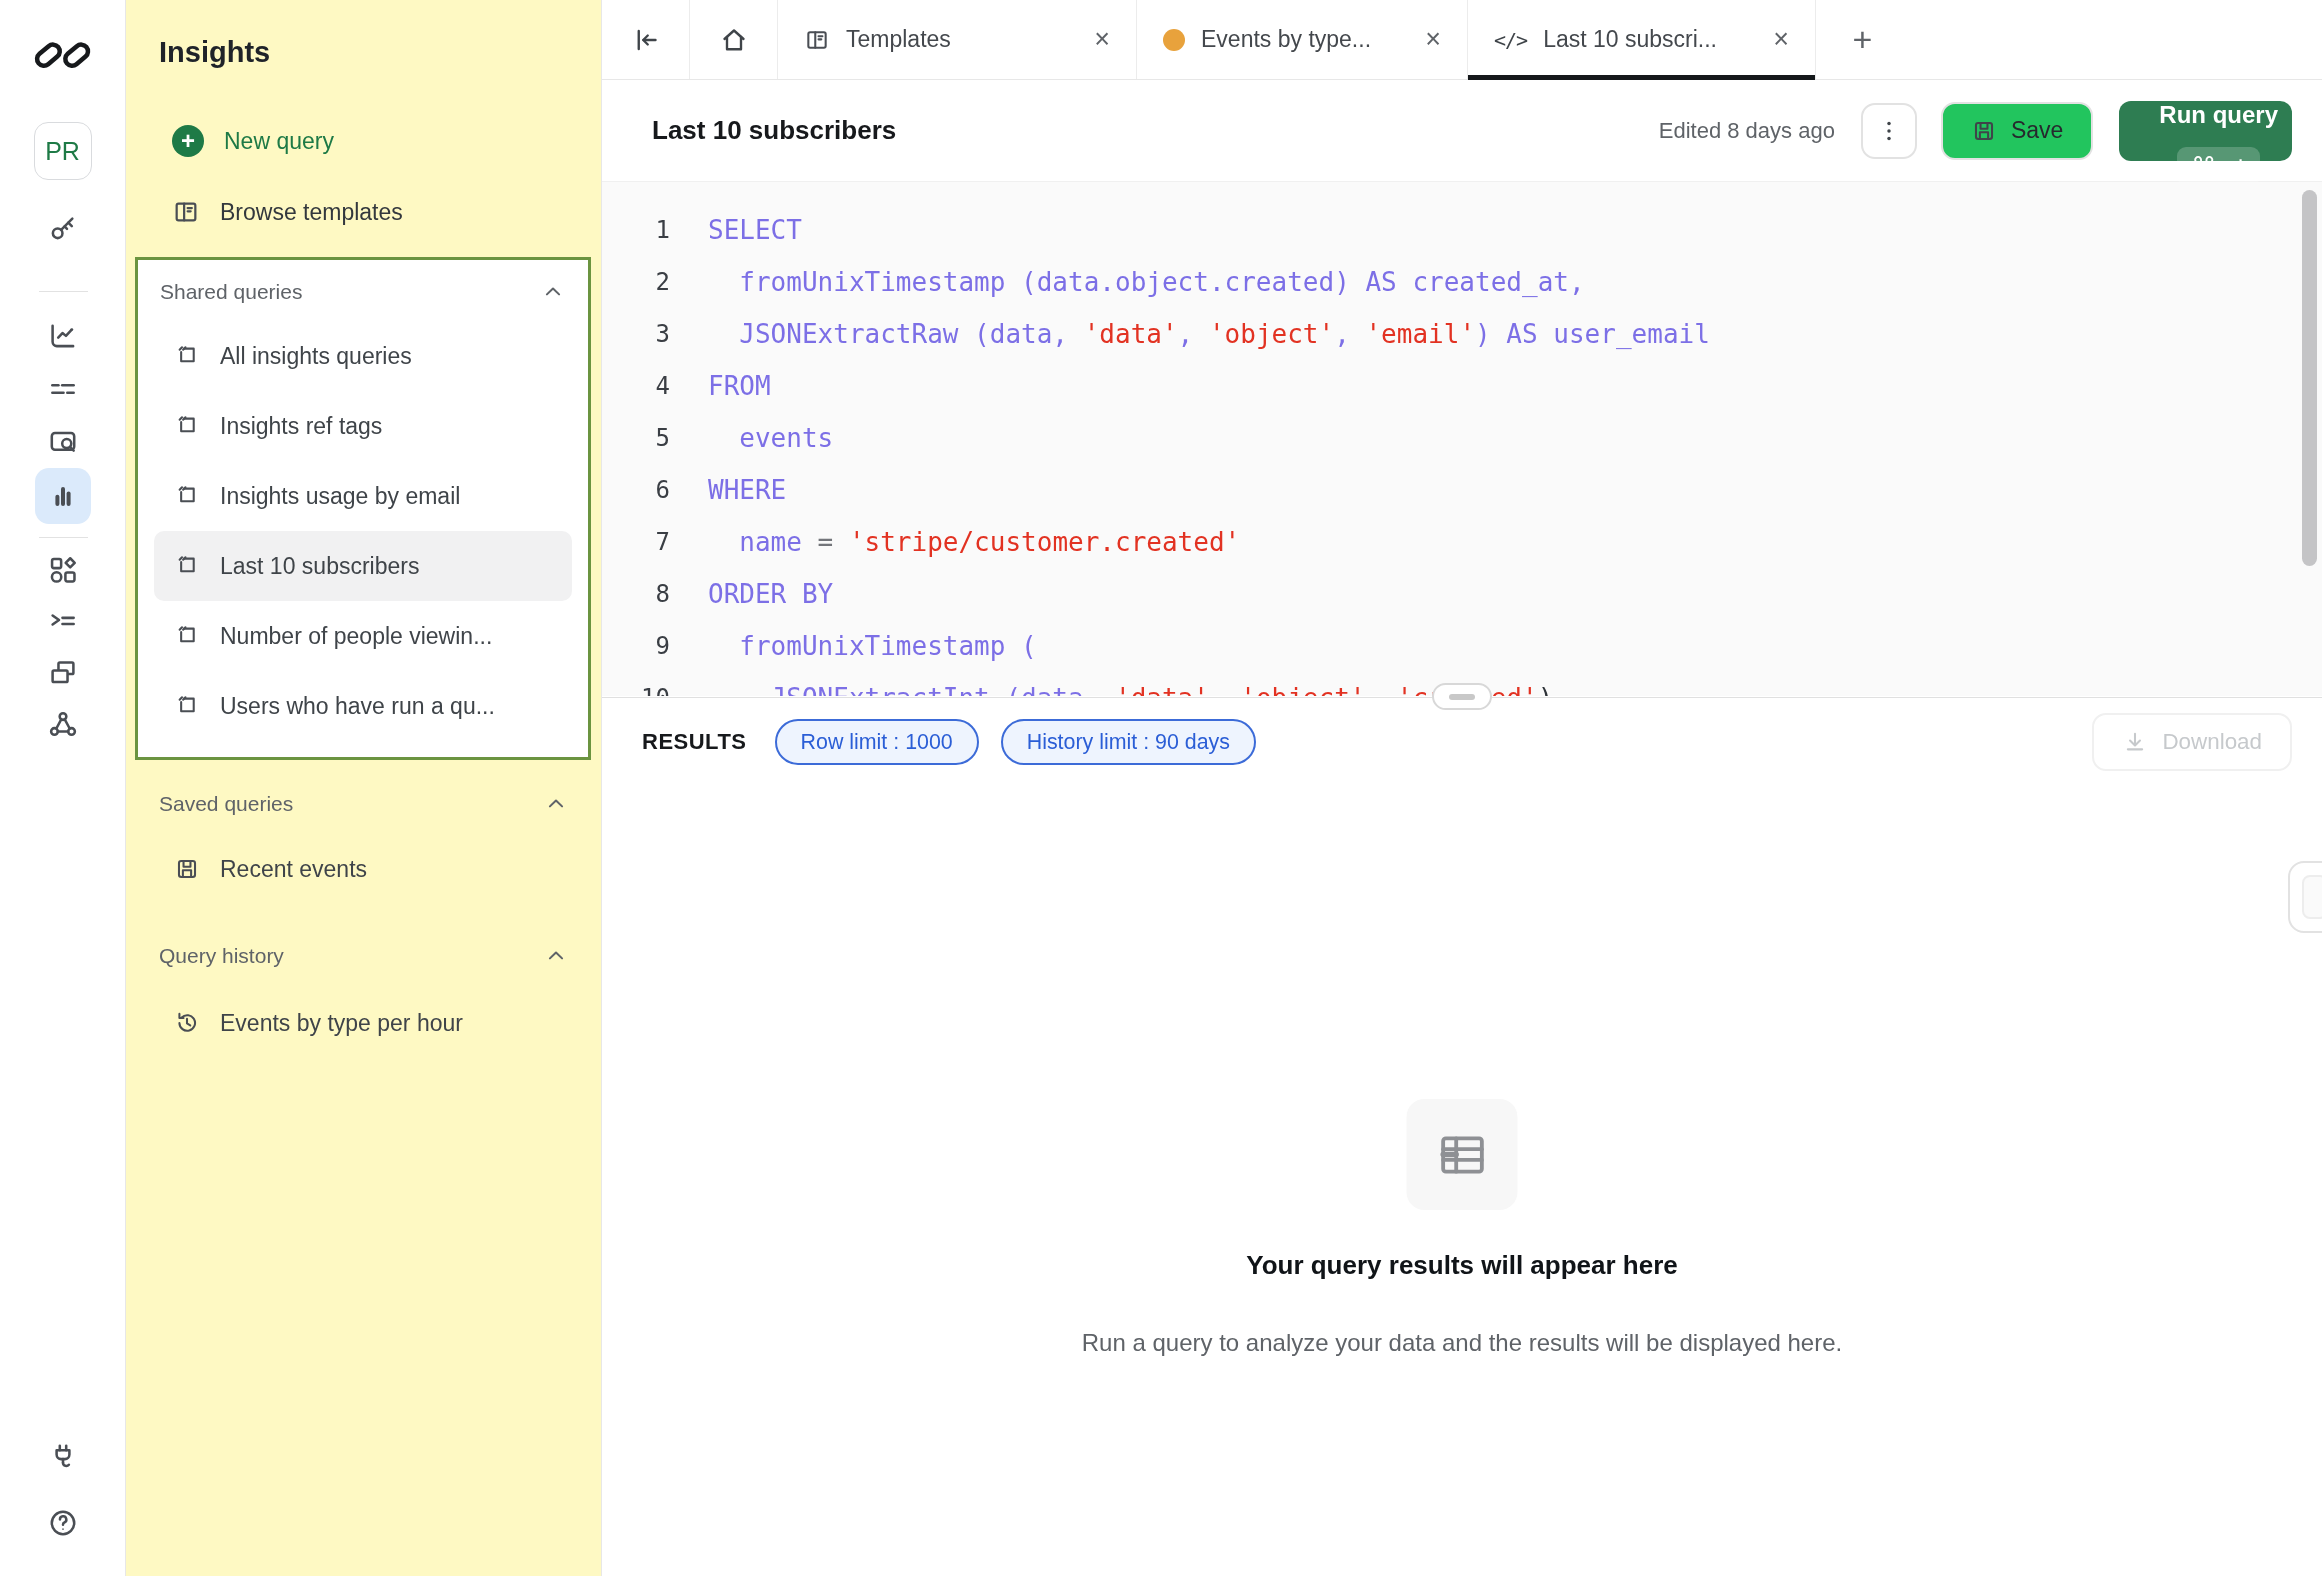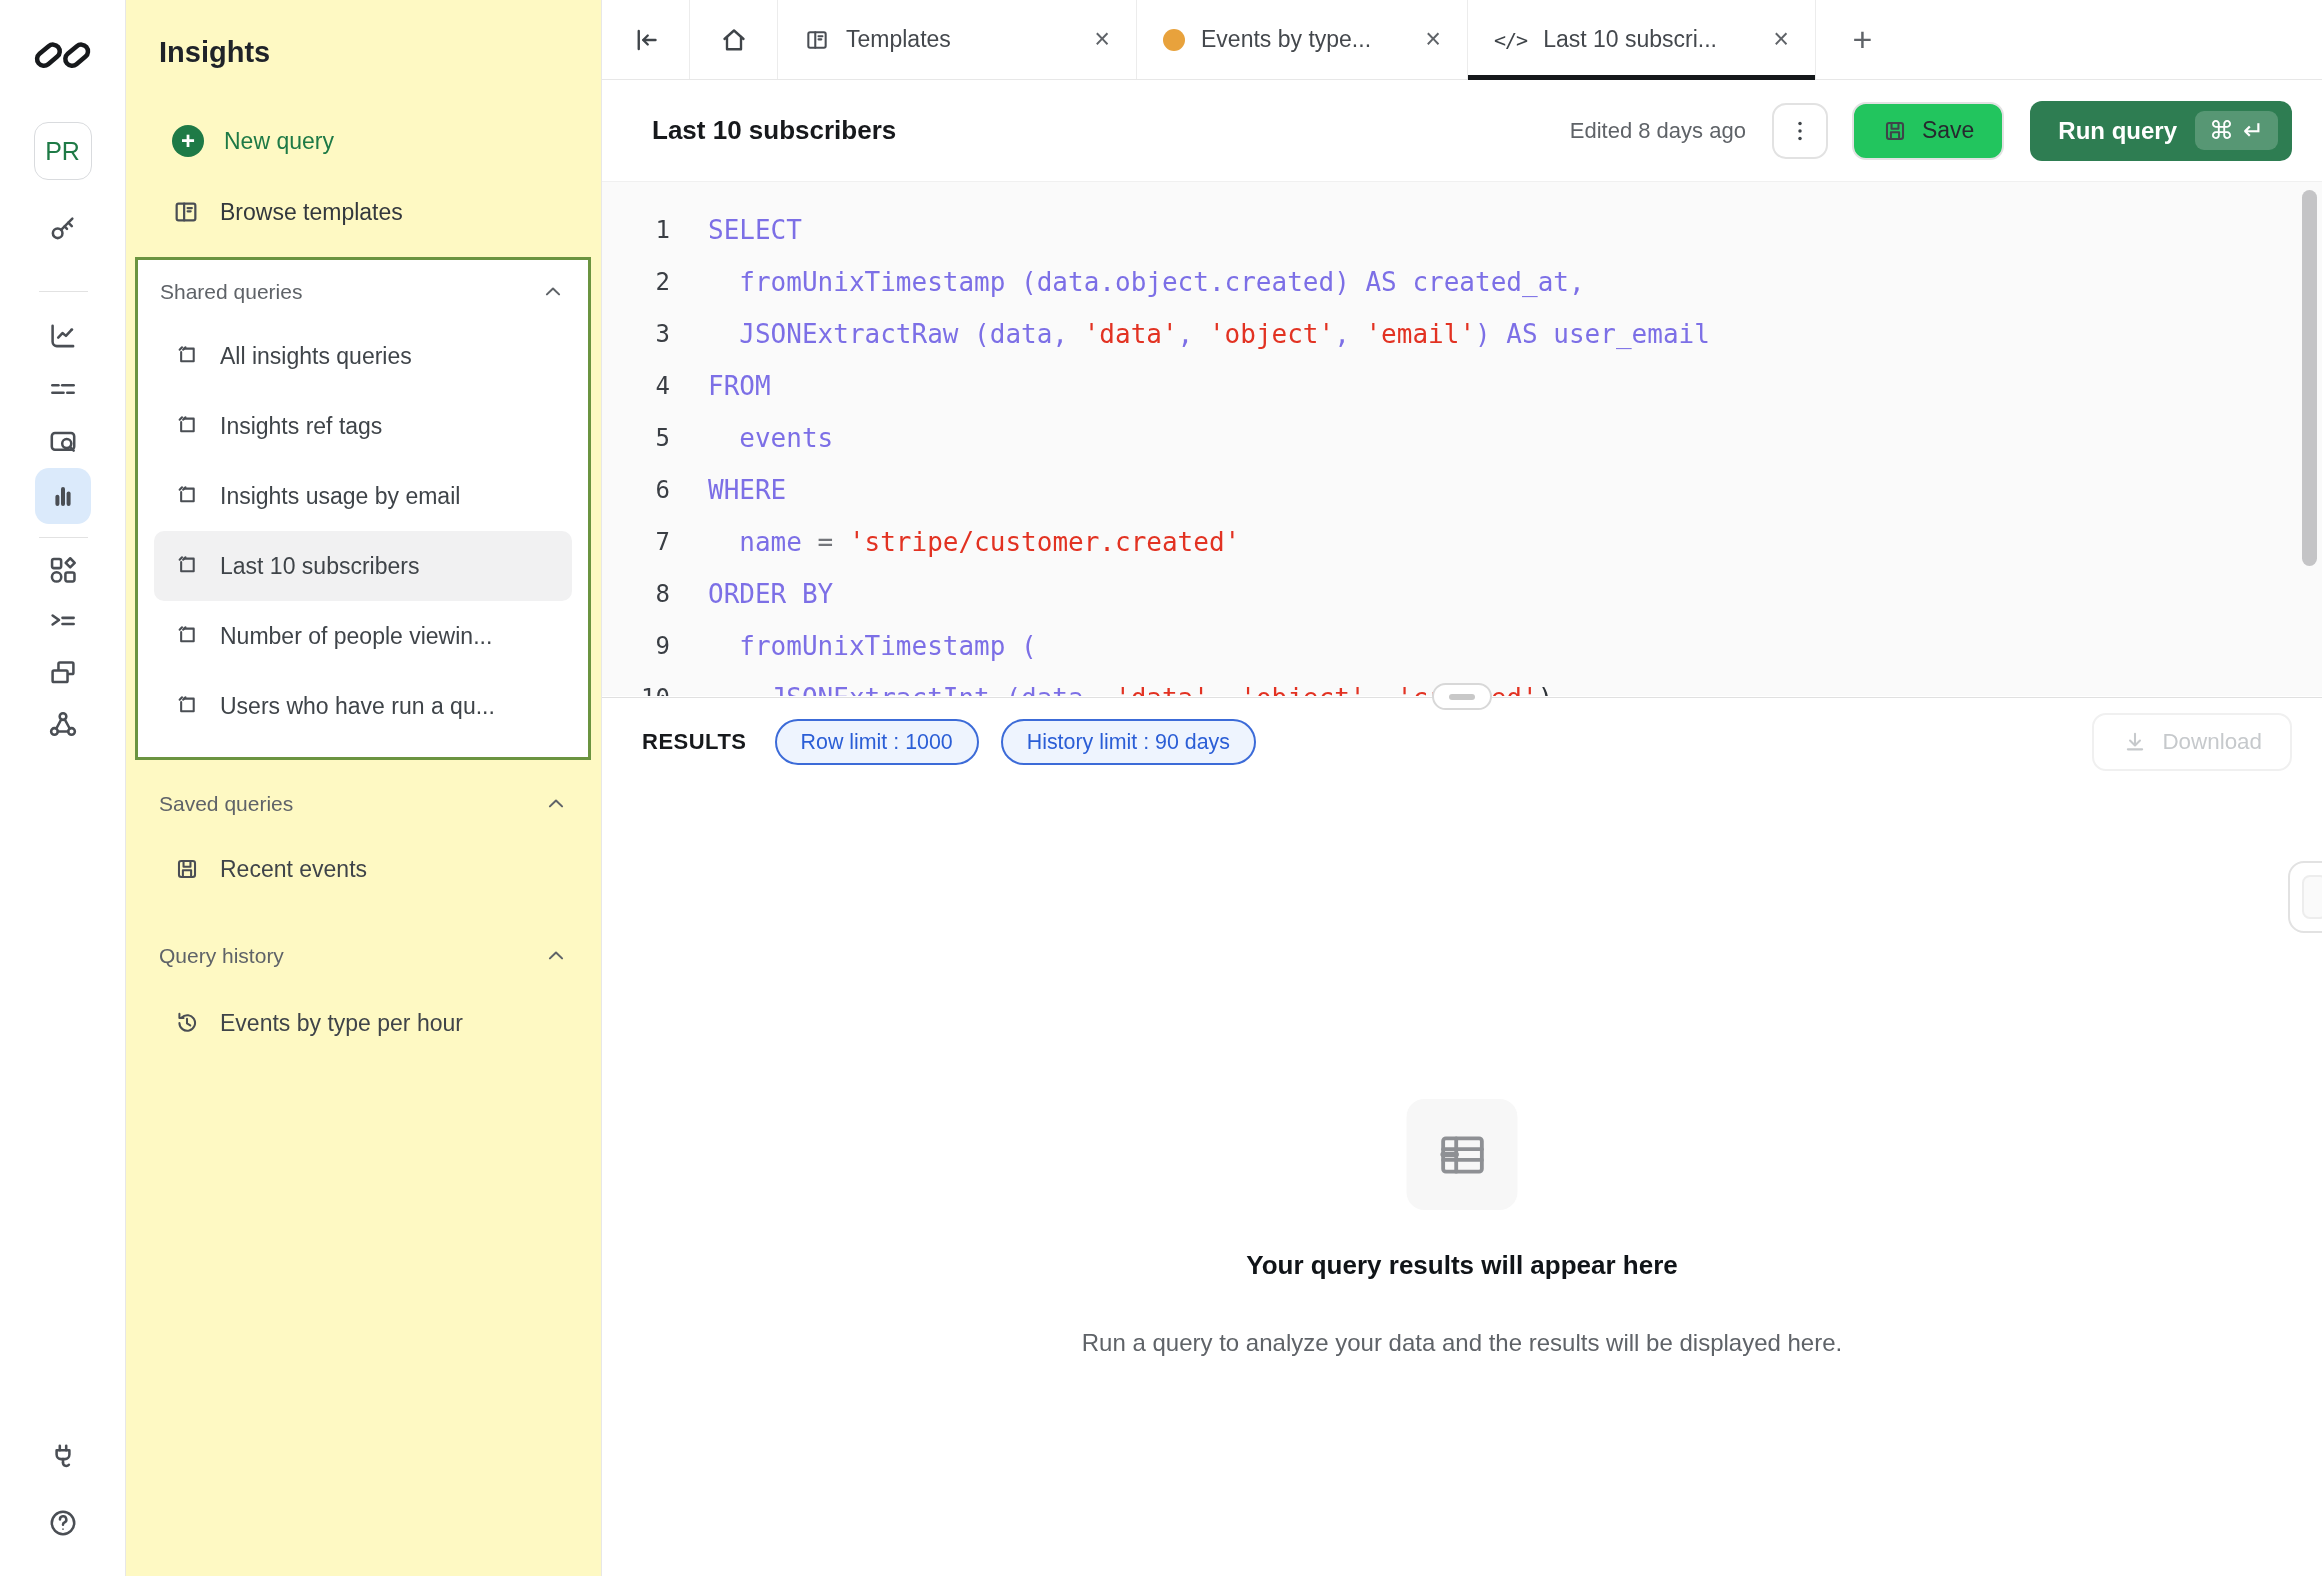--- a/index.html
+++ b/index.html
@@ -71,22 +71,22 @@
     display:flex; align-items:center; padding:0 30px 0 50px; border-bottom:1px solid #f0f0f0; }
   .q-title { flex:1; font-size:26px; font-weight:600; color:#17191c; }
   .edited { color:#5f6368; font-size:22px; }
   .kebab-btn { width:56px; height:56px; border:2px solid #e2e2e2; border-radius:14px; background:#fff;
     display:flex; align-items:center; justify-content:center; color:#3f4449; margin-left:26px; cursor:pointer; }
   .save-btn { height:58px; border:2px solid #e2e2e2; border-radius:14px; background:#22c55e;
     display:flex; align-items:center; gap:14px; padding:0 28px; font-size:23px; font-weight:500;
     color:#26292e; margin-left:24px; cursor:pointer; }
   .save-btn .ic { color:#3f4449; display:flex; }
   .run-btn { height:60px; background:#2e7d52; border-radius:12px; color:#fff; display:flex;
-    align-items:center; gap:18px; padding:0 14px 0 28px; font-size:24px; font-weight:600;
-    margin-left:26px; cursor:pointer; border:none; }
+    align-items:center; gap:18px; padding:0 14px 0 40px; font-size:24px; font-weight:600;
+    margin-left:26px; cursor:pointer; border:none;flex-direction:column; }
   .run-badge { background:rgba(255,255,255,.2); border-radius:9px; padding:5px 14px; display:flex;
     gap:9px; align-items:center; font-size:25px; font-weight:400; }
 
   .editor { position:absolute; left:0; right:0; top:182px; height:514px; background:#fafafa;
     overflow:hidden; cursor:text; }
   #code-lines { padding-top:22px; }
   .code-line { display:flex; align-items:center; height:52px;
     font-family:"DejaVu Sans Mono", monospace; font-size:26px; }
   .ln { width:68px; flex:none; text-align:right; color:#3a3e44; font-size:24px; }
   .code { padding-left:38px; white-space:pre; }

